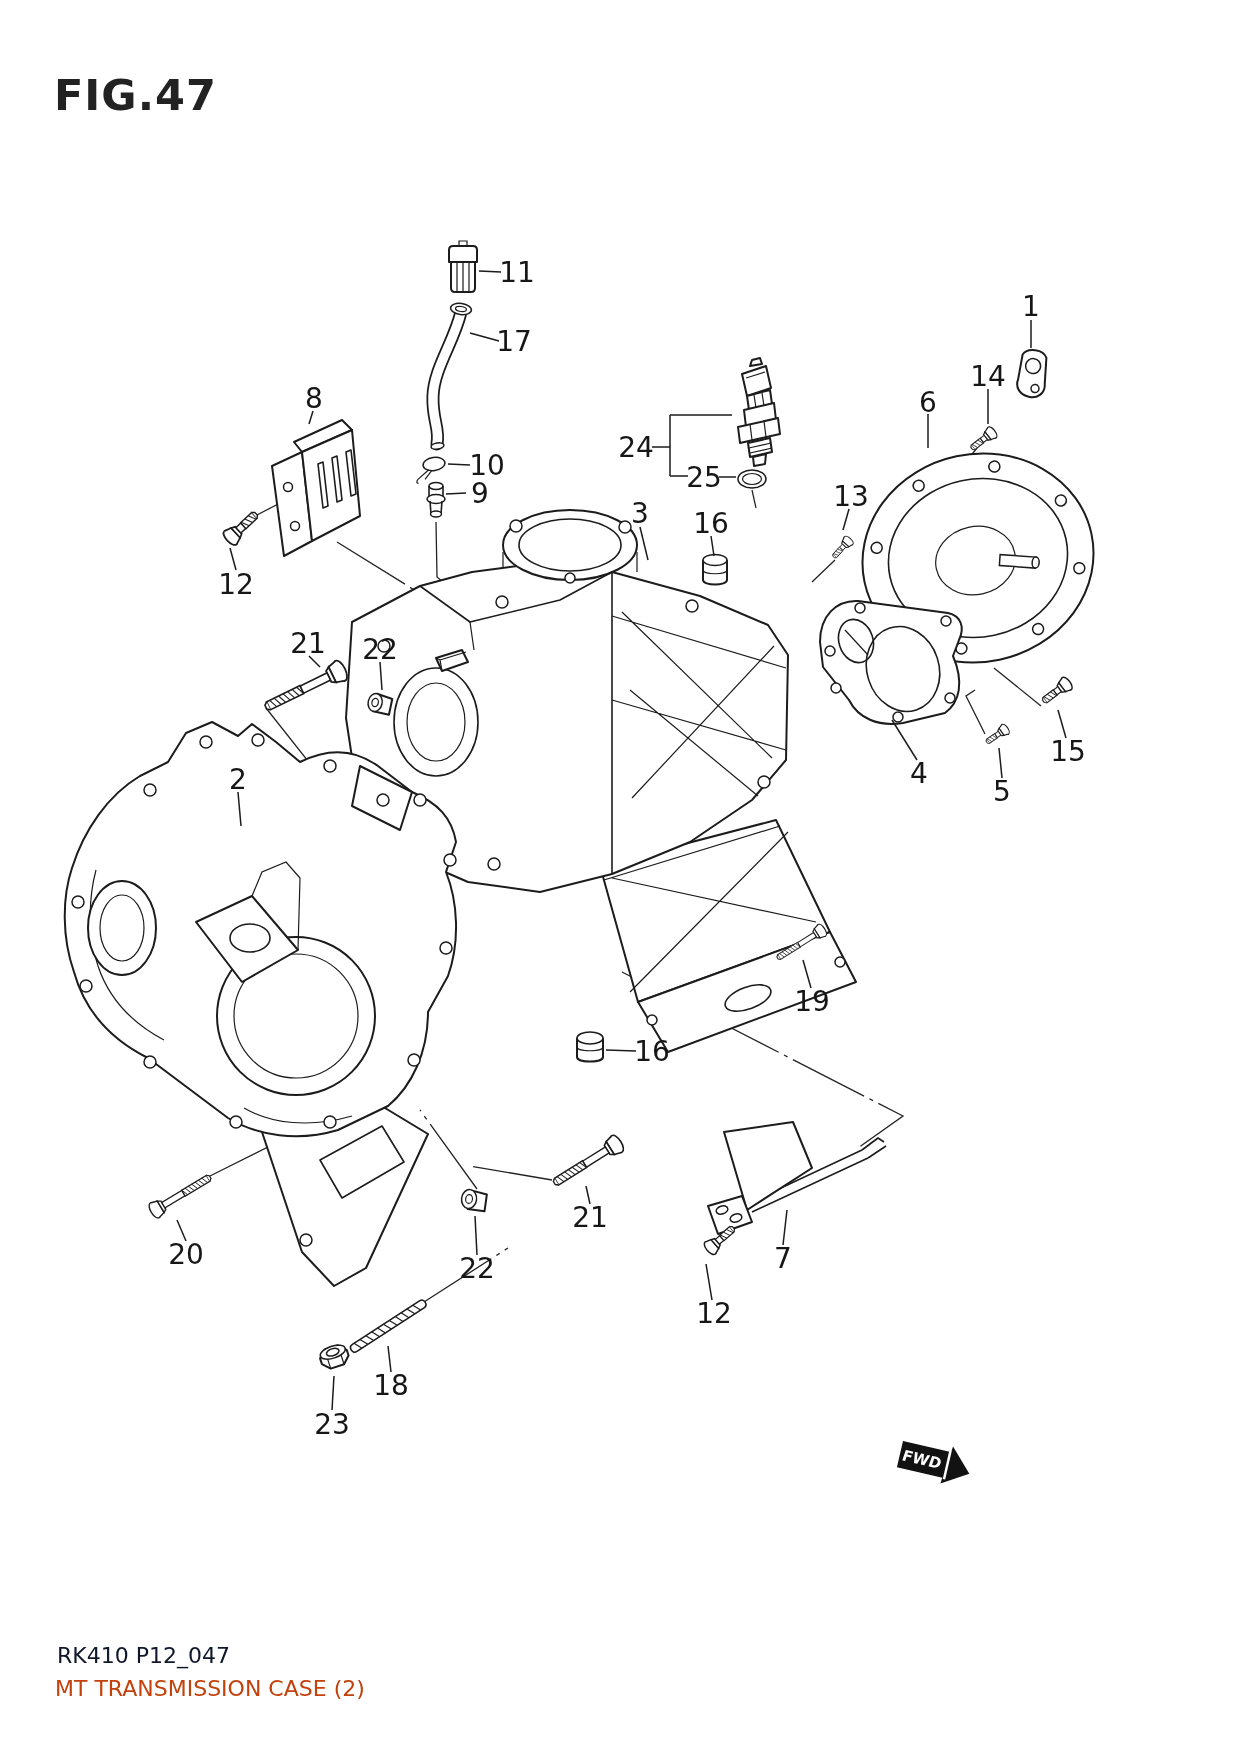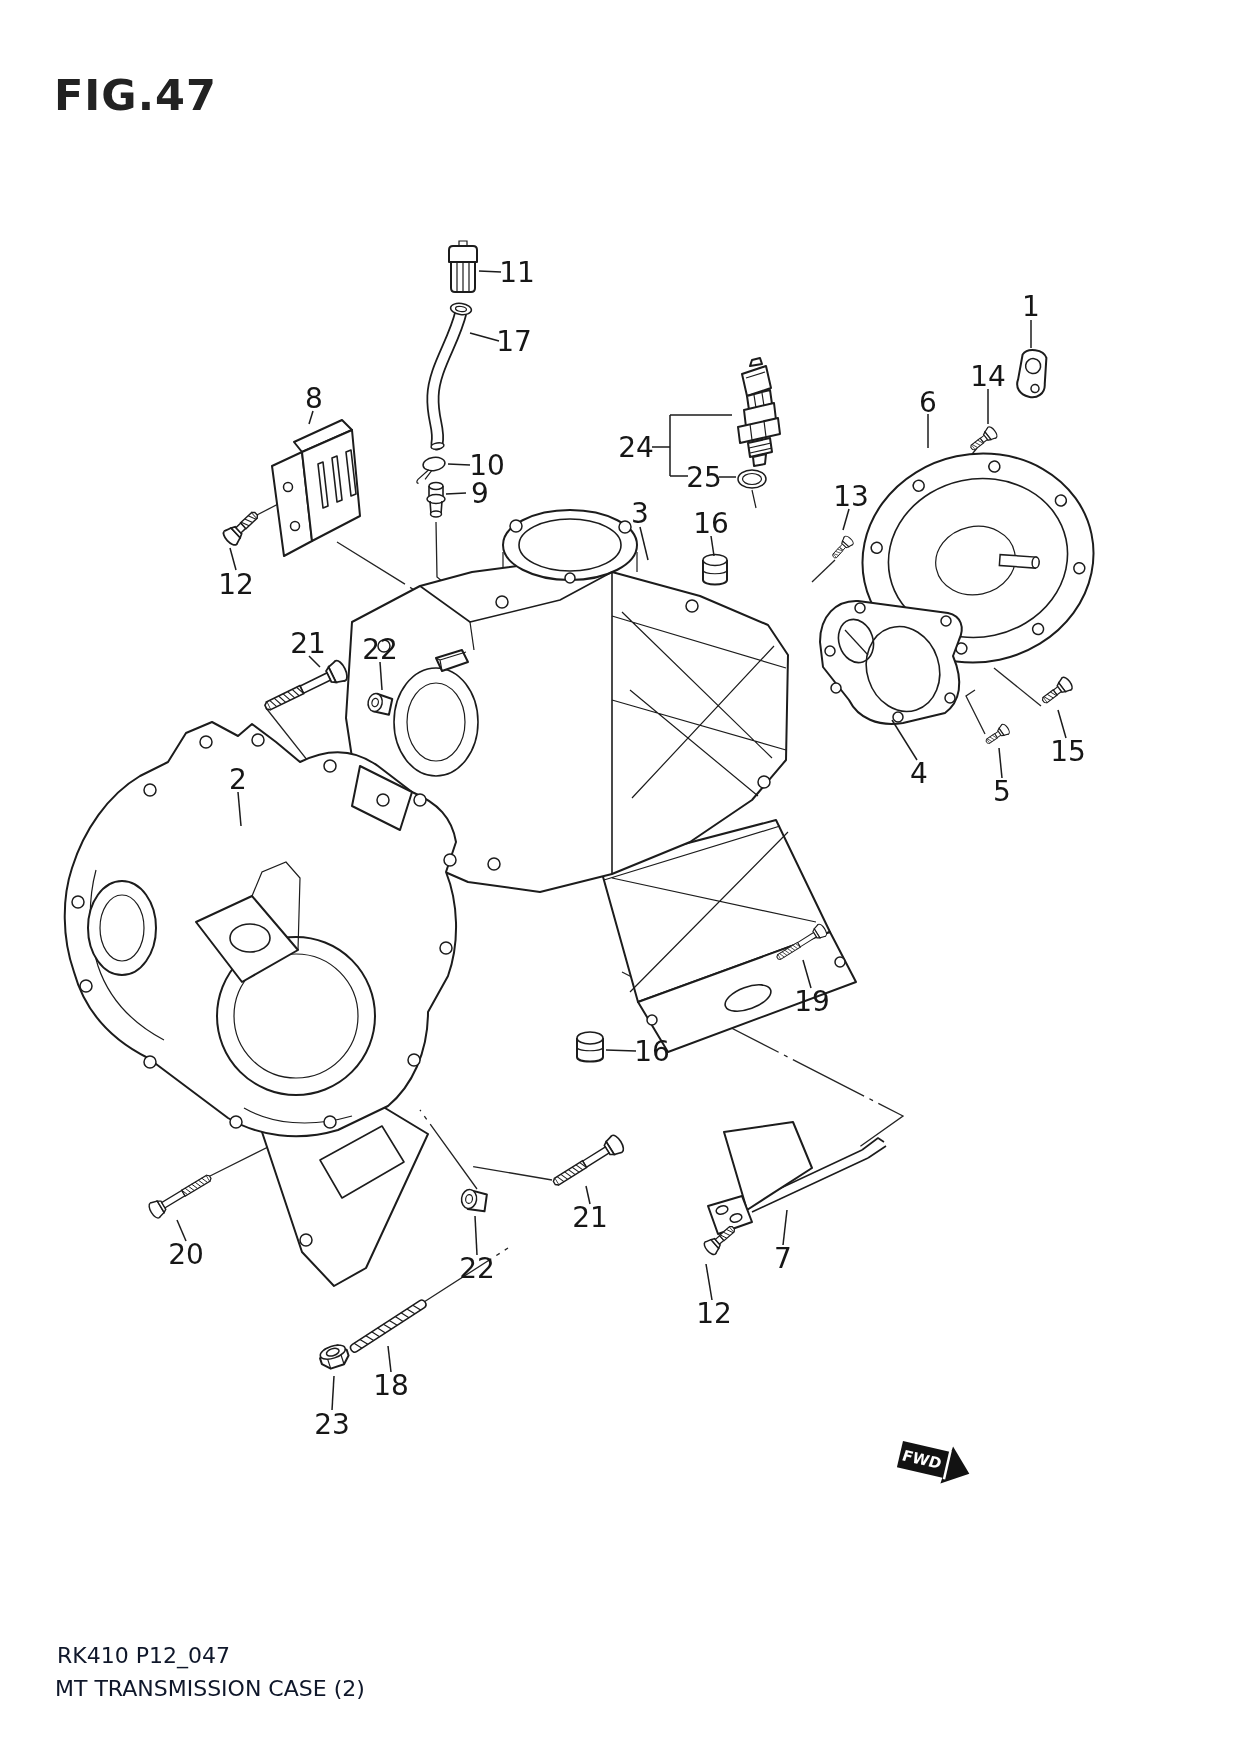--- a/index.html
+++ b/index.html
@@ -1,19 +1,19 @@
 <!DOCTYPE html>
 <html><head>
 <meta charset="utf-8">
 <style>
   html,body{margin:0;padding:0;background:#ffffff;}
   body{width:1240px;height:1754px;position:relative;font-family:"DejaVu Sans",sans-serif;color:#1b1b1b;overflow:hidden;}
   .fig-title{position:absolute;left:54px;top:36px;font-size:43px;font-weight:700;letter-spacing:1px;color:#222;margin-top:34px;}
   .footer-code{position:absolute;left:57px;top:1643px;font-size:22px;color:#0f172a;}
-  .footer-caption{position:absolute;left:55px;top:1676px;font-size:22px;color:#0f172a;}
+  .footer-caption{position:absolute;left:55px;top:1676px;font-size:22px;color:#c2410c;}
   svg.diagram{position:absolute;left:0;top:0;}
   .outline{fill:#fff;stroke:#1c1c1c;stroke-width:2;stroke-linejoin:round;}
   .line{fill:none;stroke:#1c1c1c;stroke-width:1.6;stroke-linejoin:round;}
   .thin{fill:none;stroke:#1c1c1c;stroke-width:1.2;}
   .hole{fill:#fff;stroke:#1c1c1c;stroke-width:1.5;}
   .callout-line{fill:none;stroke:#1c1c1c;stroke-width:1.5;}
   .match{fill:none;stroke:#242424;stroke-width:1.3;stroke-dasharray:80 6 4 6;}
   text.callout{font-family:"DejaVu Sans",sans-serif;font-size:28px;font-weight:500;fill:#161616;text-anchor:middle;}
   text.fwd-text{font-family:"DejaVu Sans",sans-serif;font-size:15px;font-weight:700;fill:#ffffff;text-anchor:middle;}
 </style>

